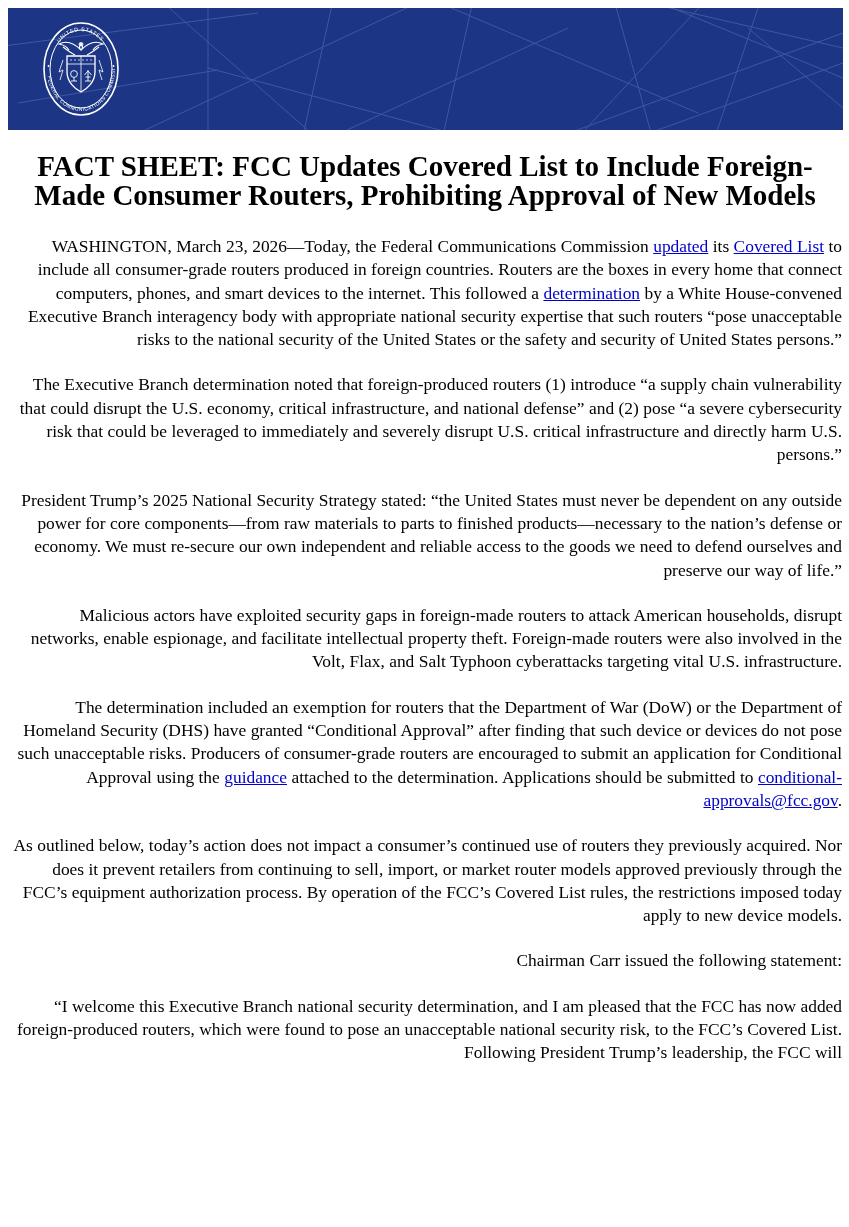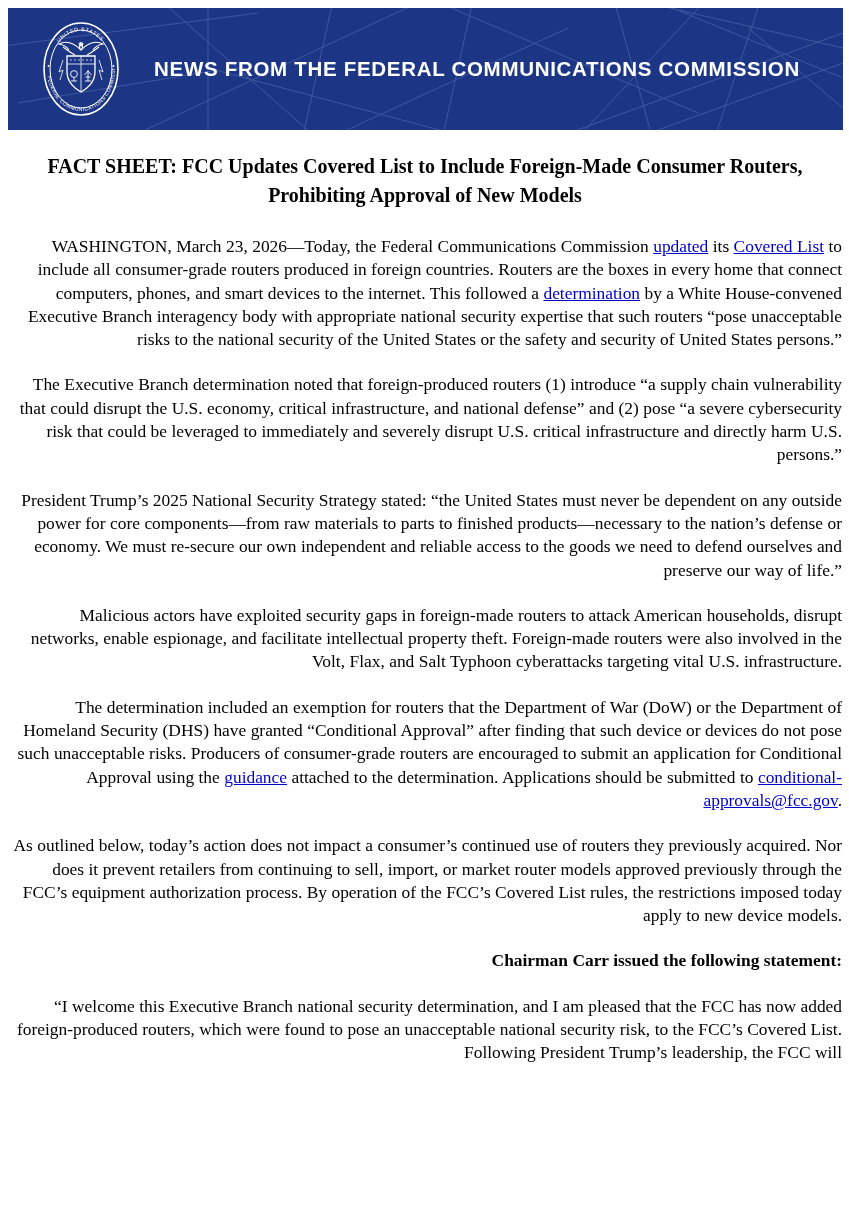--- a/index.html
+++ b/index.html
@@ -70,21 +70,21 @@
   .doc {
     position: absolute;
     left: 8px;
     top: 152px;
     width: 834px;
   }
 
   .headline {
     font-family: "Liberation Serif", serif;
     font-weight: bold;
-    font-size: 20px;
+    font-size: 29px;
     line-height: 29px;
     text-align: center;
     margin: 0 0 2px 0;
     padding: 0 18px;
   }
   .subhead {
     font-family: "Liberation Serif", serif;
     font-style: italic;
     font-size: 19.4px;
     line-height: 27px;
@@ -100,21 +100,21 @@
     font-size: 17.4px;
     line-height: 23.3px;
     margin: 0 0 22px 0;
     text-align: right;
     word-spacing: 0.1px;
   }
   p.para:last-child {
     margin-bottom: 0;
   }
   p.bold-lead {
-    font-weight: bold;
+    font-weight: normal;
   }
 
   a.doclink {
     color: #0000cc;
     text-decoration: underline;
   }
 </style>
 </head>
 <body>
 
@@ -201,21 +201,20 @@
             <circle cx="58" cy="46" r="0.7"></circle>
           </g>
 
           <g stroke="#ffffff" stroke-width="0.8" fill="none">
             <path d="M30,46 L26,58 L30,56 L27,66"></path>
             <path d="M66,46 L70,58 L66,56 L69,66"></path>
           </g>
         </svg>
       </div>
 
-      <div class="banner-title">NEWS FROM THE FEDERAL COMMUNICATIONS COMMISSION</div>
     </div>
   </div>
 
   <div class="doc">
 
     <h1 class="headline">FACT SHEET: FCC Updates Covered List to Include Foreign-Made Consumer Routers, Prohibiting Approval of New Models</h1>
 
 
     <div class="body-block">
 

